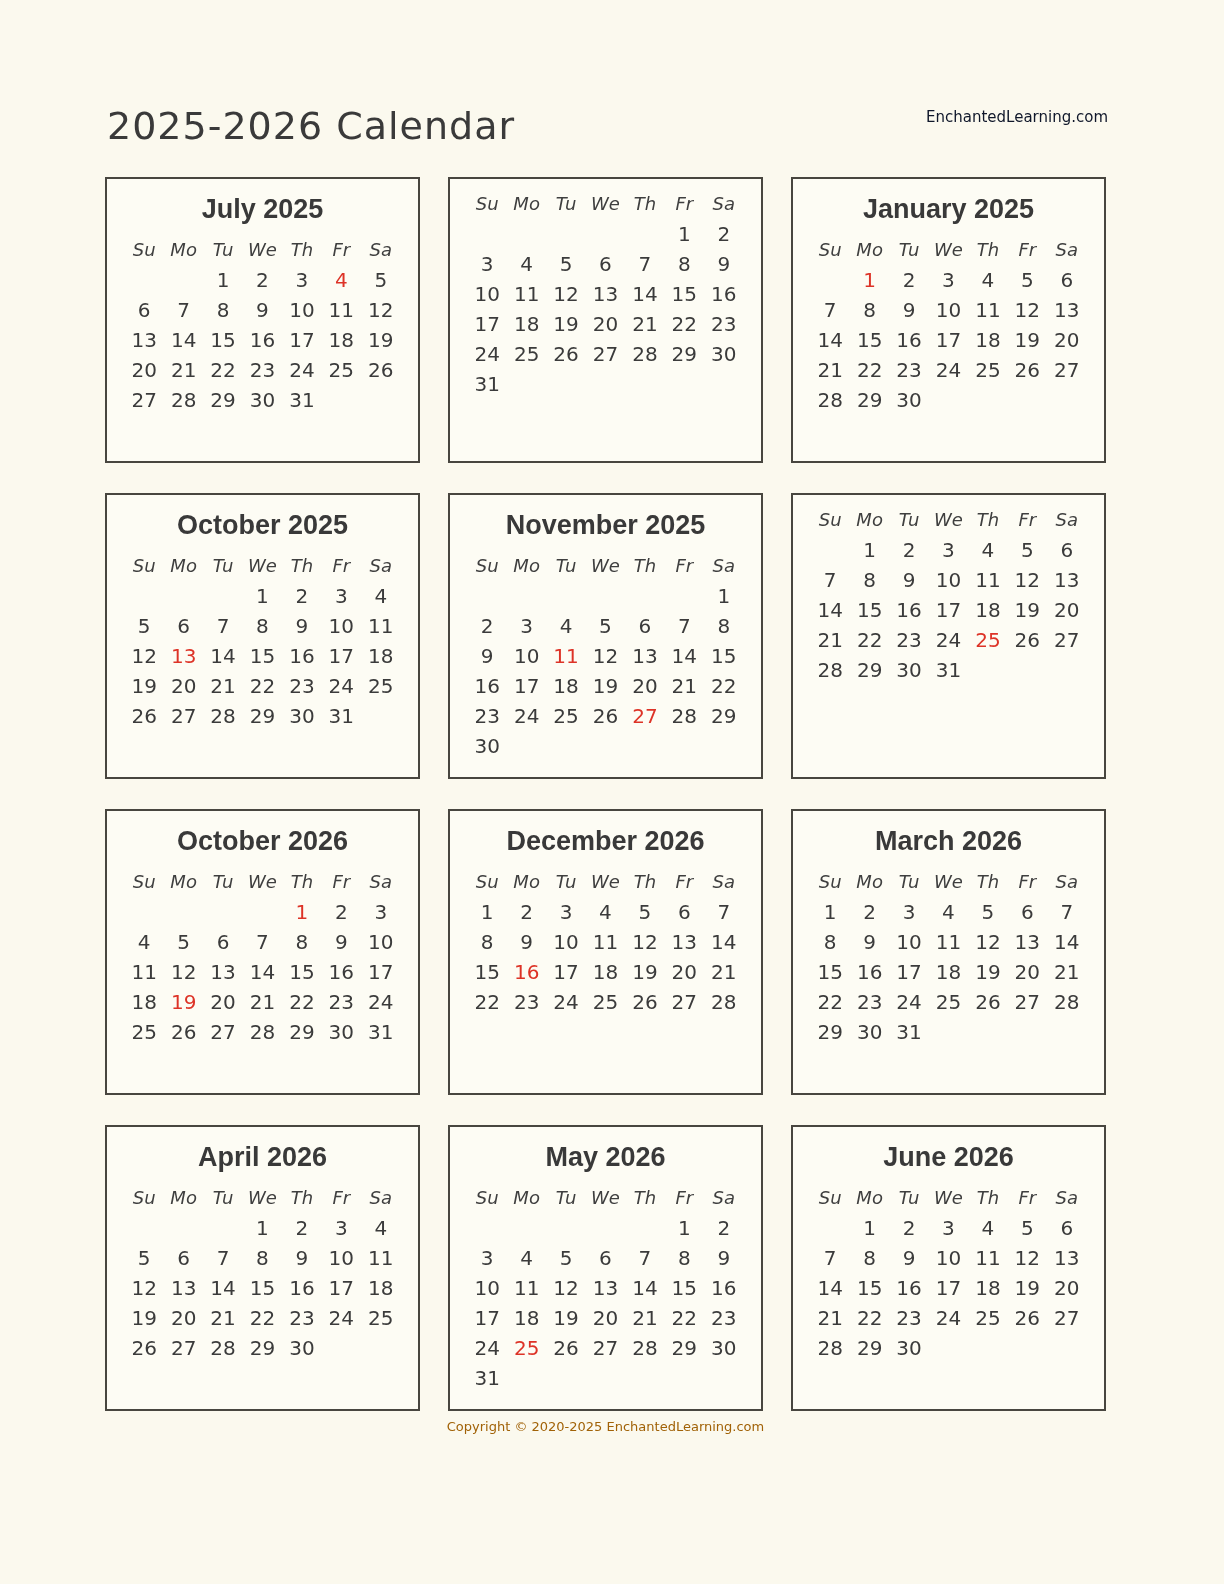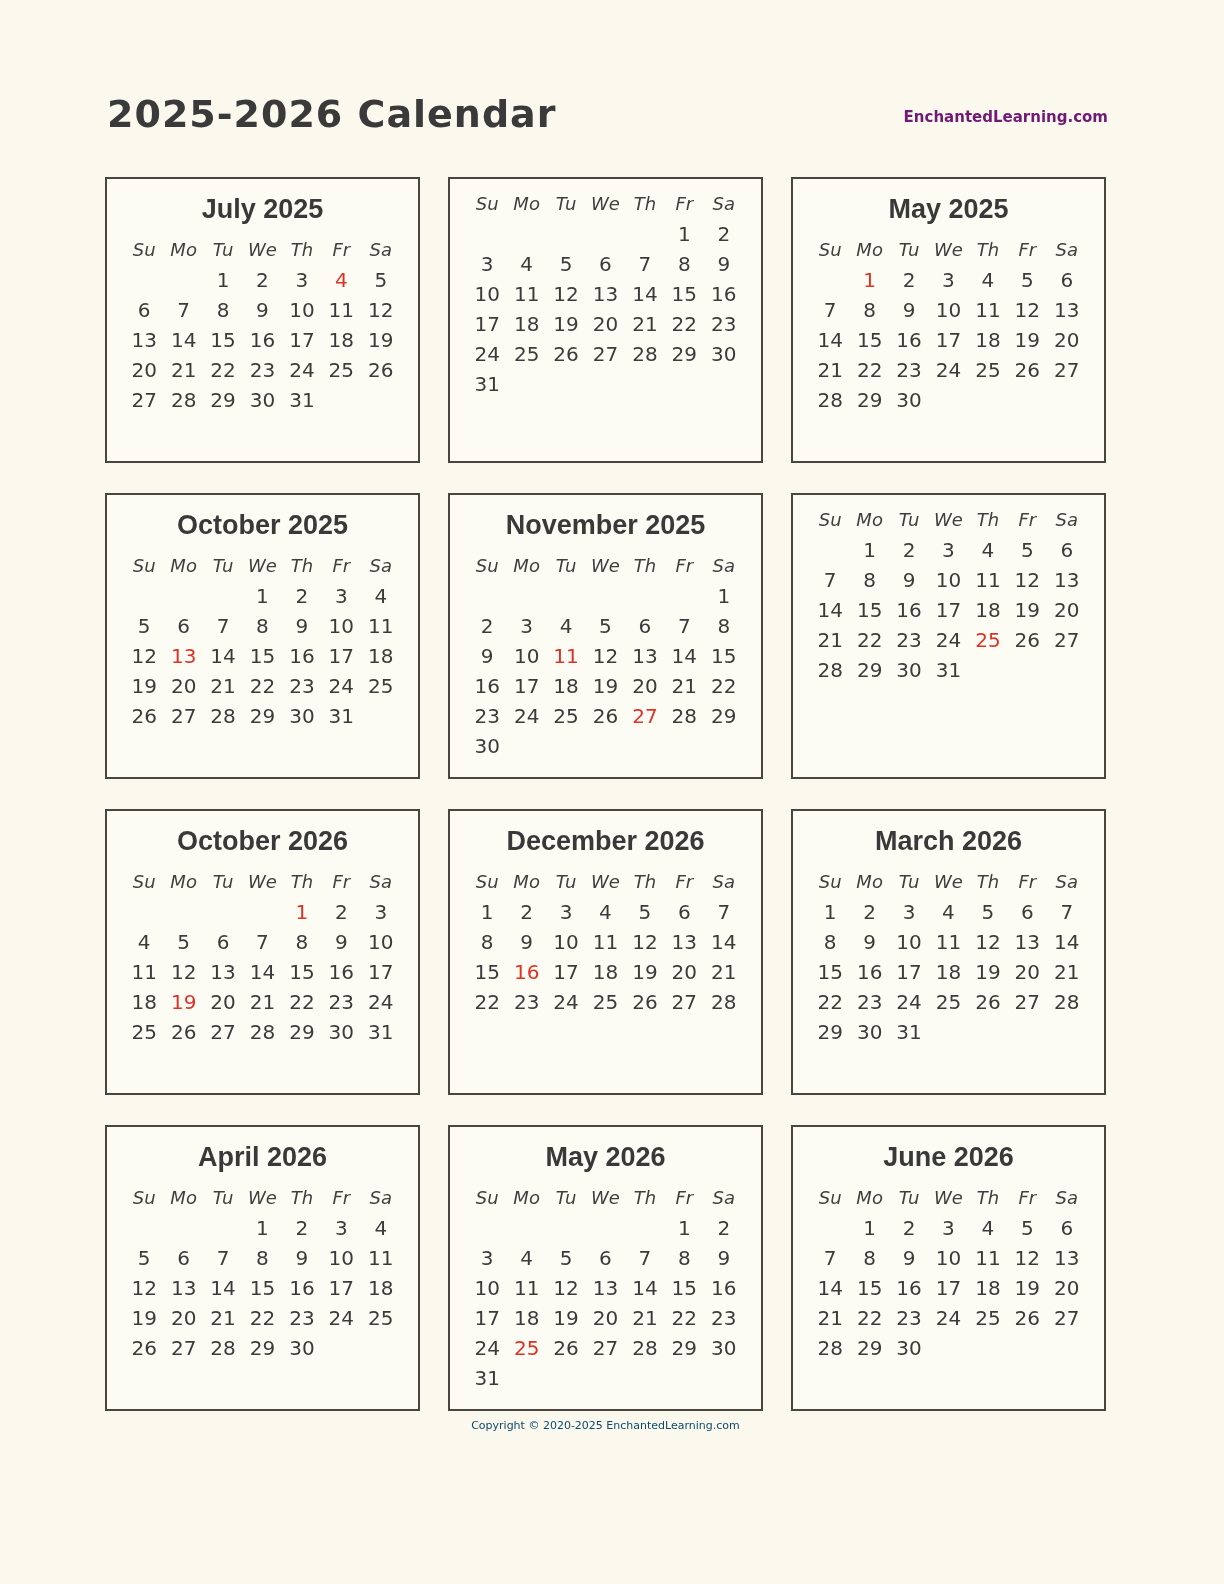--- a/index.html
+++ b/index.html
@@ -7,25 +7,25 @@
   body {
     width: 1224px; height: 1584px;
     position: relative;
     background: #fbf9ee;
     font-family: "DejaVu Sans", sans-serif;
     color: #3b3b3b;
     overflow: hidden;
   }
   .site-name {
     position: absolute; top: 108px; right: 116px;
-    font-size: 15px; color: #701a75; font-weight: bold;
+    font-size: 15px; color: #0f172a;
   }
   .page-title {
-    position: absolute; top: 94px; left: 107px;
-    font-size: 38px; font-weight: 700; color: #3a3a3a;
+    position: absolute; top: 106px; left: 107px;
+    font-size: 38px; font-weight: 400; color: #3a3a3a;
     letter-spacing: 1px; line-height: 1.1;
   }
   .calendar-grid {
     position: absolute; top: 177px; left: 105px;
     width: 1001px;
     display: grid;
     grid-template-columns: repeat(3, 315px);
     grid-auto-rows: 286px;
     column-gap: 28px; row-gap: 30px;
   }
@@ -61,21 +61,21 @@
     font-size: 20px;
     color: #3b3b3b;
     height: 30px;
     text-align: center;
     vertical-align: middle;
   }
   .month-table td.red { color: #dd3327; }
   .copyright {
     position: absolute; top: 1419px; left: 105px; width: 1001px;
     text-align: center;
-    font-size: 11px; color: #0c4a6e;
+    font-size: 13px; color: #a16207;
   }
 </style>
 </head>
 <body>
 
 <div class="site-name">EnchantedLearning.com</div>
 <h1 class="page-title">2025-2026 Calendar</h1>
 
 <div class="calendar-grid">
   <div class="month">
@@ -200,21 +200,21 @@
             <td>30</td>
           </tr>
           <tr>
             <td>31</td>
           </tr>
         </tbody>
     </table>
   </div>
 
   <div class="month">
-    <div class="month-title">May 2025</div>
+    <div class="month-title">January 2025</div>
     <table class="month-table">
       <thead>
           <tr>
             <th>Su</th>
             <th>Mo</th>
             <th>Tu</th>
             <th>We</th>
             <th>Th</th>
             <th>Fr</th>
             <th>Sa</th>

